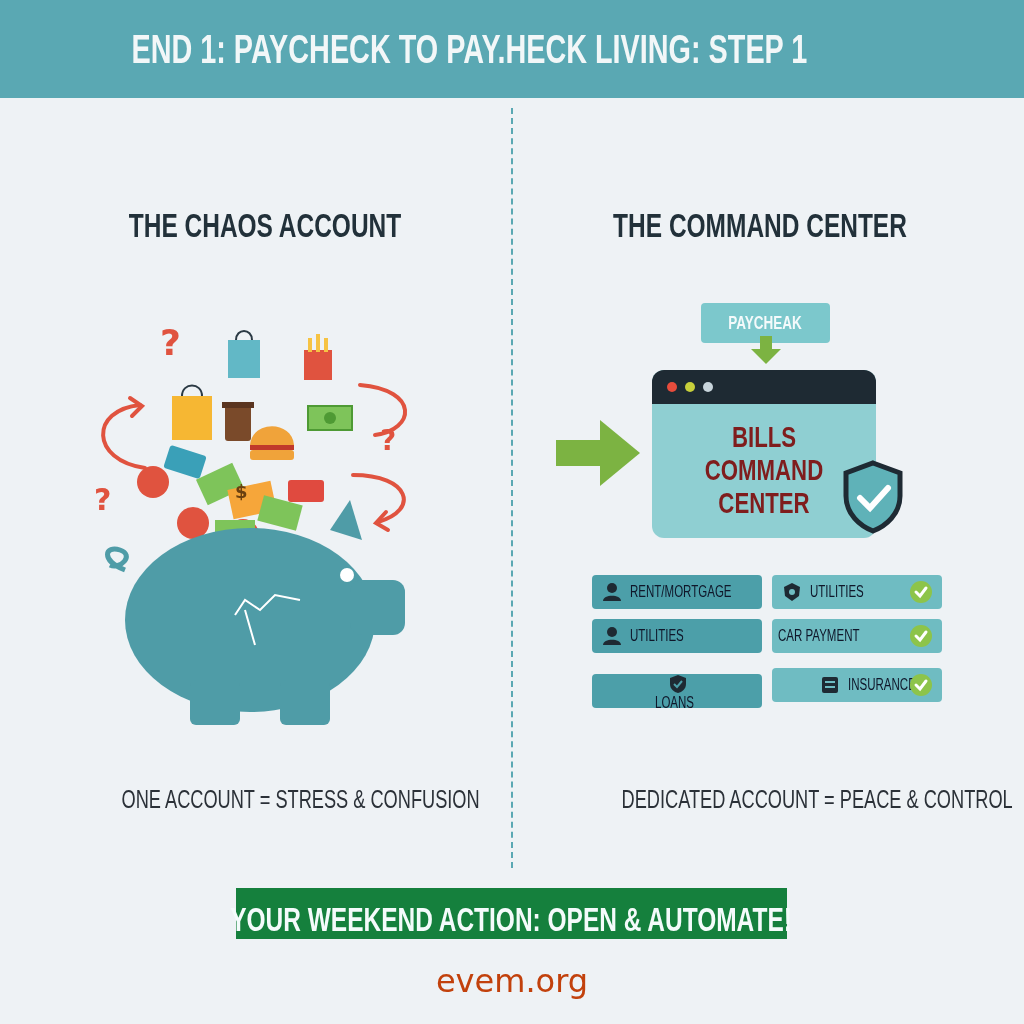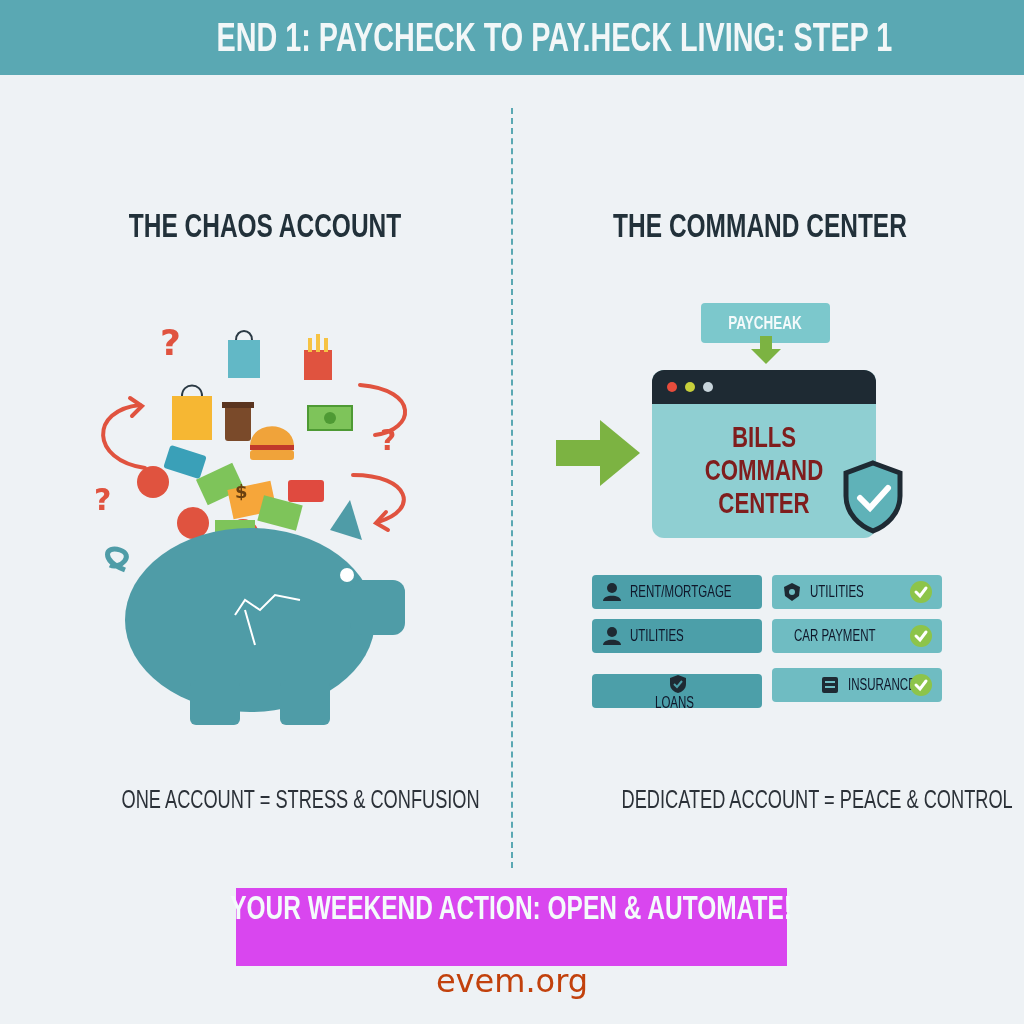--- a/index.html
+++ b/index.html
@@ -1,20 +1,20 @@
 <!DOCTYPE html>
 <html><head>
 <meta charset="utf-8">
 <style>
   * { box-sizing: border-box; margin: 0; padding: 0; }
   html, body { width: 1024px; height: 1024px; overflow: hidden; background: #eef2f5; }
   body { position: relative; font-family: "Liberation Sans", sans-serif; }
   .header {
-    position: absolute; left: 0; top: 0; width: 1024px; height: 75px;
-    background: #5aa8b3; display: flex; align-items: center; justify-content: flex-end;
+    position: absolute; left: 0; top: 0; width: 1024px; height: 98px;
+    background: #5aa8b3; display: flex; align-items: center; justify-content: flex-start;
   }
   .header-title {
     color: #f2f7f8; font-weight: bold; font-size: 40px; letter-spacing: 0px;
     transform: scaleX(0.72); white-space: nowrap;
   }
   .divider {
     position: absolute; left: 511px; top: 108px; height: 760px; width: 0;
     border-left: 2px dashed #5aa8b3;
   }
   .section-title {
@@ -44,22 +44,22 @@
   .bill {
     position: absolute; height: 34px; border-radius: 4px; display: flex; align-items: center;
     padding-left: 10px; color: #0f172a; font-size: 16px;
   }
   .bill .lbl { transform: scaleX(0.72); transform-origin: left center; white-space: nowrap; }
   .bill .ico { width: 20px; height: 20px; margin-right: 8px; flex: 0 0 auto; }
   .bill .chk { position: absolute; right: 10px; top: 6px; width: 22px; height: 22px; border-radius: 50%; background: #8dc44a; }
   .bill-left { background: #4c9fa9; left: 592px; width: 170px; }
   .bill-right { background: #6fbcc2; left: 772px; width: 170px; }
   .action-banner {
-    position: absolute; left: 236px; top: 888px; width: 551px; height: 78px;
-    background: #d946ef; display: flex; align-items: flex-start; justify-content: center;
+    position: absolute; left: 236px; top: 888px; width: 551px; height: 51px;
+    background: #15803d; display: flex; align-items: flex-end; justify-content: center;
   }
   .action-banner span { color: #f4fbfb; font-weight: bold; font-size: 34px; transform: scaleX(0.72); white-space: nowrap; }
   .footer-url {
     position: absolute; left: 0; width: 1024px; top: 962px; text-align: center;
     font-family: "DejaVu Sans", sans-serif; font-size: 32px; color: #c2410c;
   }
 </style>
 </head>
 <body>
 
@@ -199,21 +199,21 @@
       <path d="M6 11 L10 15 L16 7" fill="none" stroke="#fff" stroke-width="3" stroke-linecap="round"></path>
     </svg>
 </div>
 <div class="bill bill-left" style="top:619px;">
   <svg class="ico" viewBox="0 0 20 20">
       <circle cx="10" cy="6" r="5" fill="#1e2a33"></circle>
       <path d="M1 19 C1 12, 19 12, 19 19 Z" fill="#1e2a33"></path>
     </svg>
   <span class="lbl">UTILITIES</span>
 </div>
-<div class="bill bill-right" style="top:619px;padding-left:22px;">
+<div class="bill bill-right" style="top:619px;padding-left:6px;">
   <span class="lbl">CAR PAYMENT</span>
   <svg class="chk" viewBox="0 0 22 22">
       <path d="M6 11 L10 15 L16 7" fill="none" stroke="#fff" stroke-width="3" stroke-linecap="round"></path>
     </svg>
 </div>
 <div class="bill bill-left" style="top:674px;flex-direction:column;">
   <svg class="ico" viewBox="0 0 20 20">
       <path d="M10 1 L18 4 L18 10 C18 15, 14 18, 10 19 C6 18, 2 15, 2 10 L2 4 Z" fill="#1e2a33"></path>
       <path d="M6 10 L9 13 L14 7" fill="none" stroke="#4c9fa9" stroke-width="2"></path>
     </svg>

